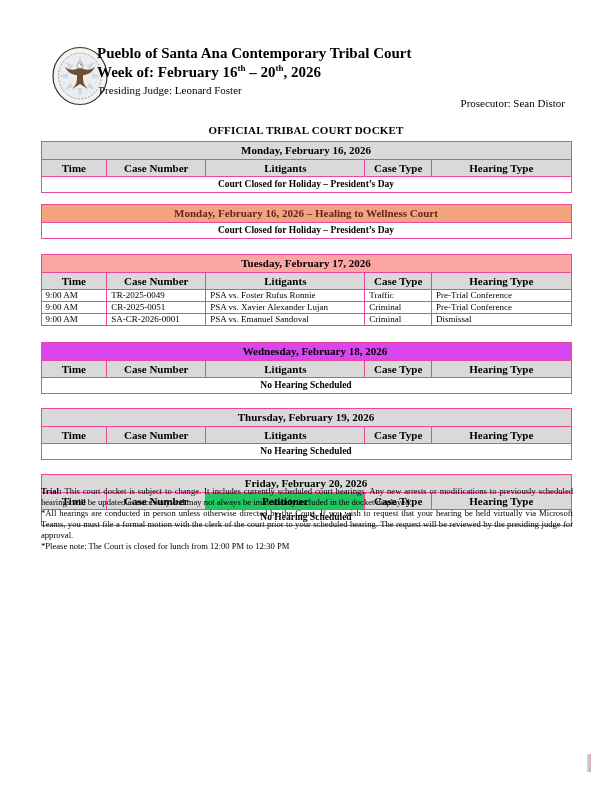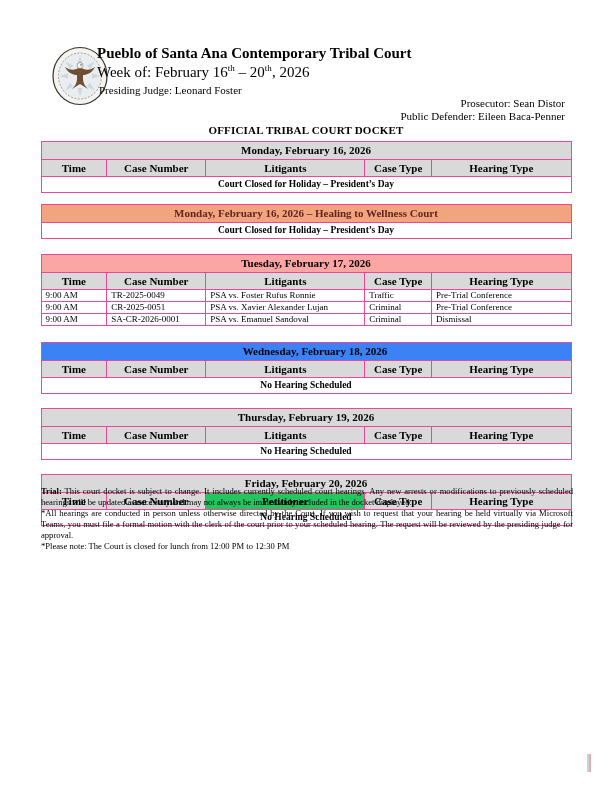--- a/index.html
+++ b/index.html
@@ -4,21 +4,21 @@
 <style>
   html,body{margin:0;padding:0;}
   body{
     width:612px;height:792px;background:#ffffff;position:relative;
     font-family:"Liberation Serif", serif;color:#000;overflow:hidden;
   }
   .abs{position:absolute;}
   
   #seal{left:51px;top:46px;width:58px;height:60px;}
   #title-line1{left:97px;top:45px;font-size:15px;font-weight:bold;white-space:nowrap;}
-  #title-line2{left:97px;top:63px;font-size:15px;font-weight:normal;white-space:nowrap;}
+  #title-line2{left:97px;top:63px;font-size:15px;font-weight:bold;white-space:nowrap;}
   #title-line2 sup{font-size:9px;}
   #presiding{left:99px;top:84px;font-size:11px;}
   #right-officials{right:47px;top:97px;font-size:11px;text-align:right;line-height:12.5px;}
   #docket-title{left:0;right:0;top:124px;text-align:center;font-size:11px;font-weight:bold;letter-spacing:.2px;}
   
   #docket-tables{left:0;right:0;top:141px;}
   table.docket{
     width:531px;margin:0 auto;border-collapse:collapse;table-layout:fixed;
     border:1.5px solid #000;
   }
@@ -58,21 +58,20 @@
 </svg>
 
 <div id="title-line1" class="abs">Pueblo of Santa Ana Contemporary Tribal Court</div>
 
 <div id="title-line2" class="abs"><span>Week of: February 16</span><sup>th</sup><span> – 20</span><sup>th</sup><span>, 2026</span></div>
 
 <div id="presiding" class="abs">Presiding Judge: Leonard Foster</div>
 
 <div id="right-officials" class="abs">
   <div>Prosecutor: Sean Distor</div>
-  <div>Public Defender: Eileen Baca-Penner</div>
 </div>
 
 <div id="docket-title" class="abs">OFFICIAL TRIBAL COURT DOCKET</div>
 
 <div id="docket-tables" class="abs">
     <table class="docket" style="margin-bottom: 11px;">
       <colgroup>
         <col class="c0">
         <col class="c1">
         <col class="c2">
@@ -157,21 +156,21 @@
     <table class="docket" style="margin-bottom: 14px;">
       <colgroup>
         <col class="c0">
         <col class="c1">
         <col class="c2">
         <col class="c3">
         <col class="c4">
       </colgroup>
       <tbody>
         <tr>
-          <td class="day-header" colspan="5" style="background: #3b82f6; padding-left: 19px;">Wednesday, February 18, 2026</td>
+          <td class="day-header" colspan="5" style="background: #d946ef; padding-left: 19px;">Wednesday, February 18, 2026</td>
         </tr>
         <tr>
           <td class="col-header" style="background: rgb(217, 217, 217);">Time</td>
           <td class="col-header" style="background: rgb(217, 217, 217);">Case Number</td>
           <td class="col-header" style="background: rgb(217, 217, 217);">Litigants</td>
           <td class="col-header" style="background: rgb(217, 217, 217);">Case Type</td>
           <td class="col-header" style="background: rgb(217, 217, 217);">Hearing Type</td>
         </tr>
         <tr>
           <td class="note-cell" colspan="5">No Hearing Scheduled</td>

